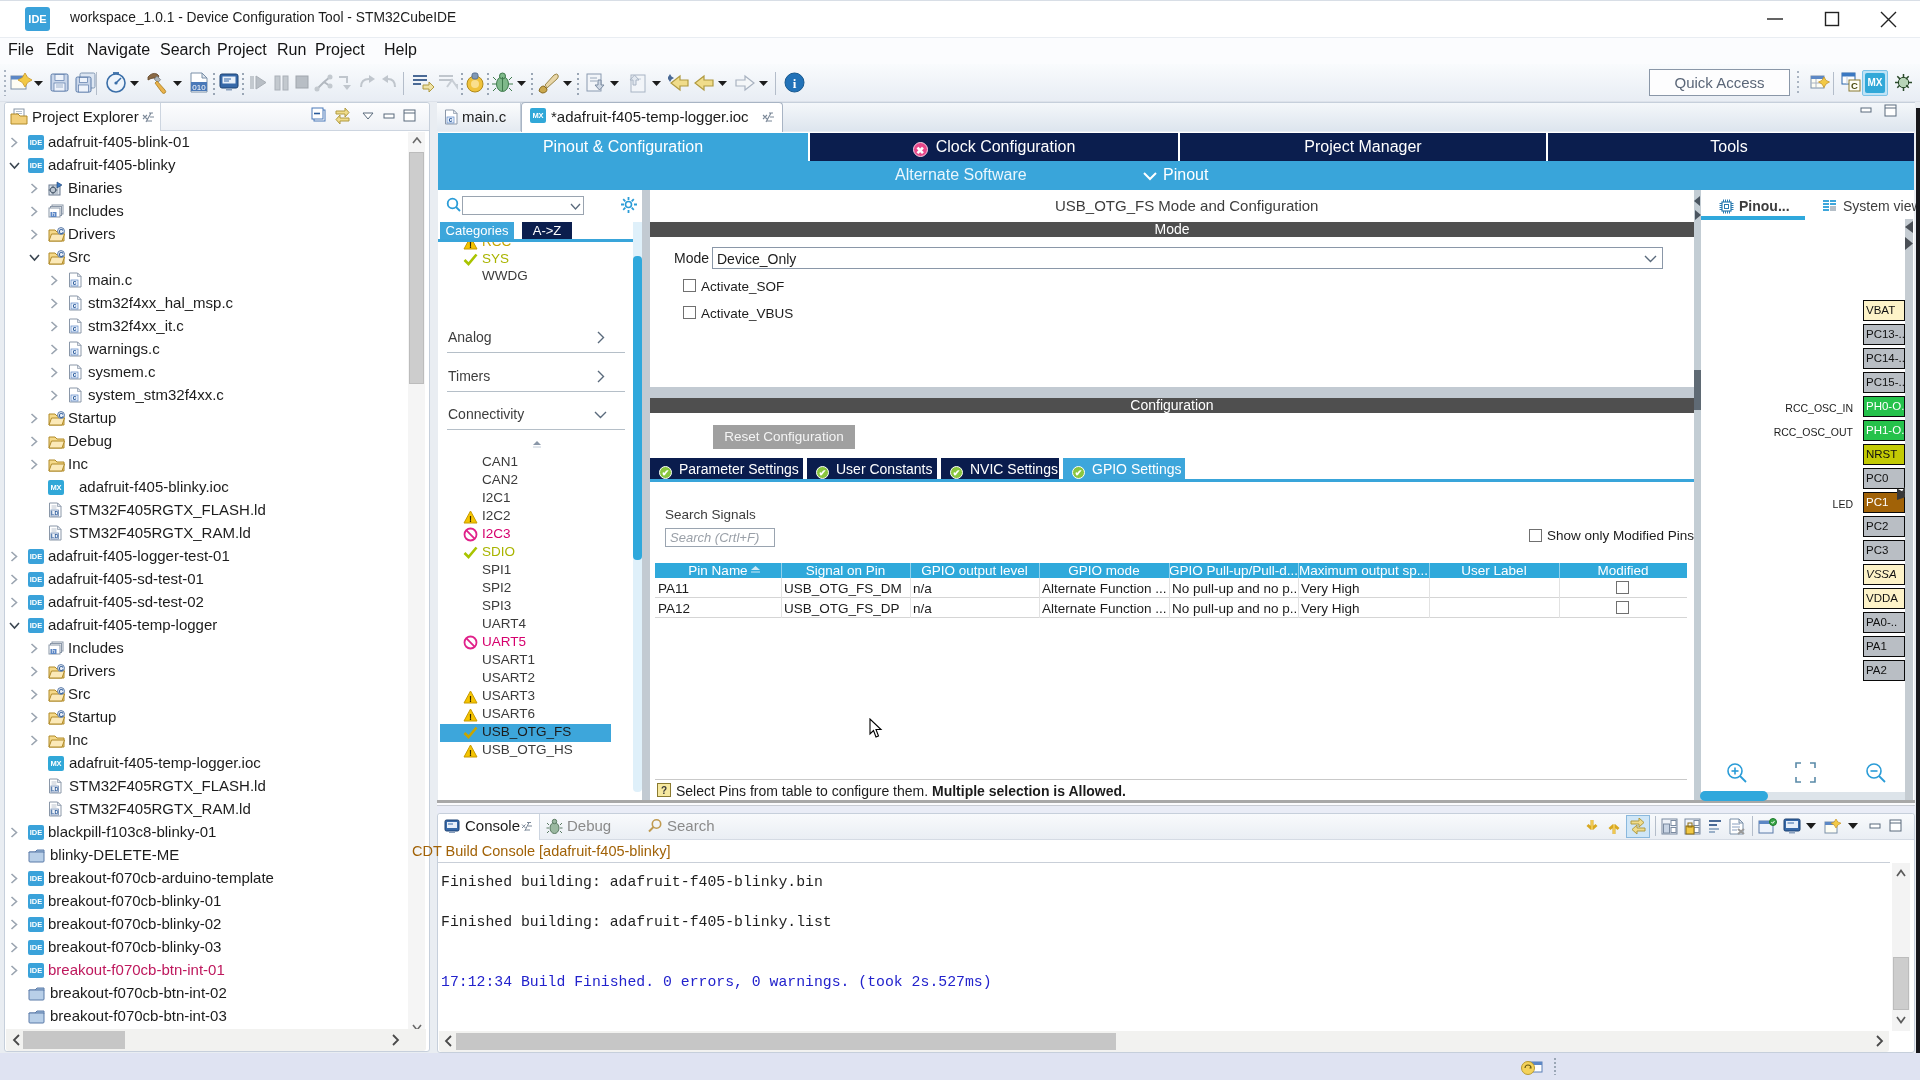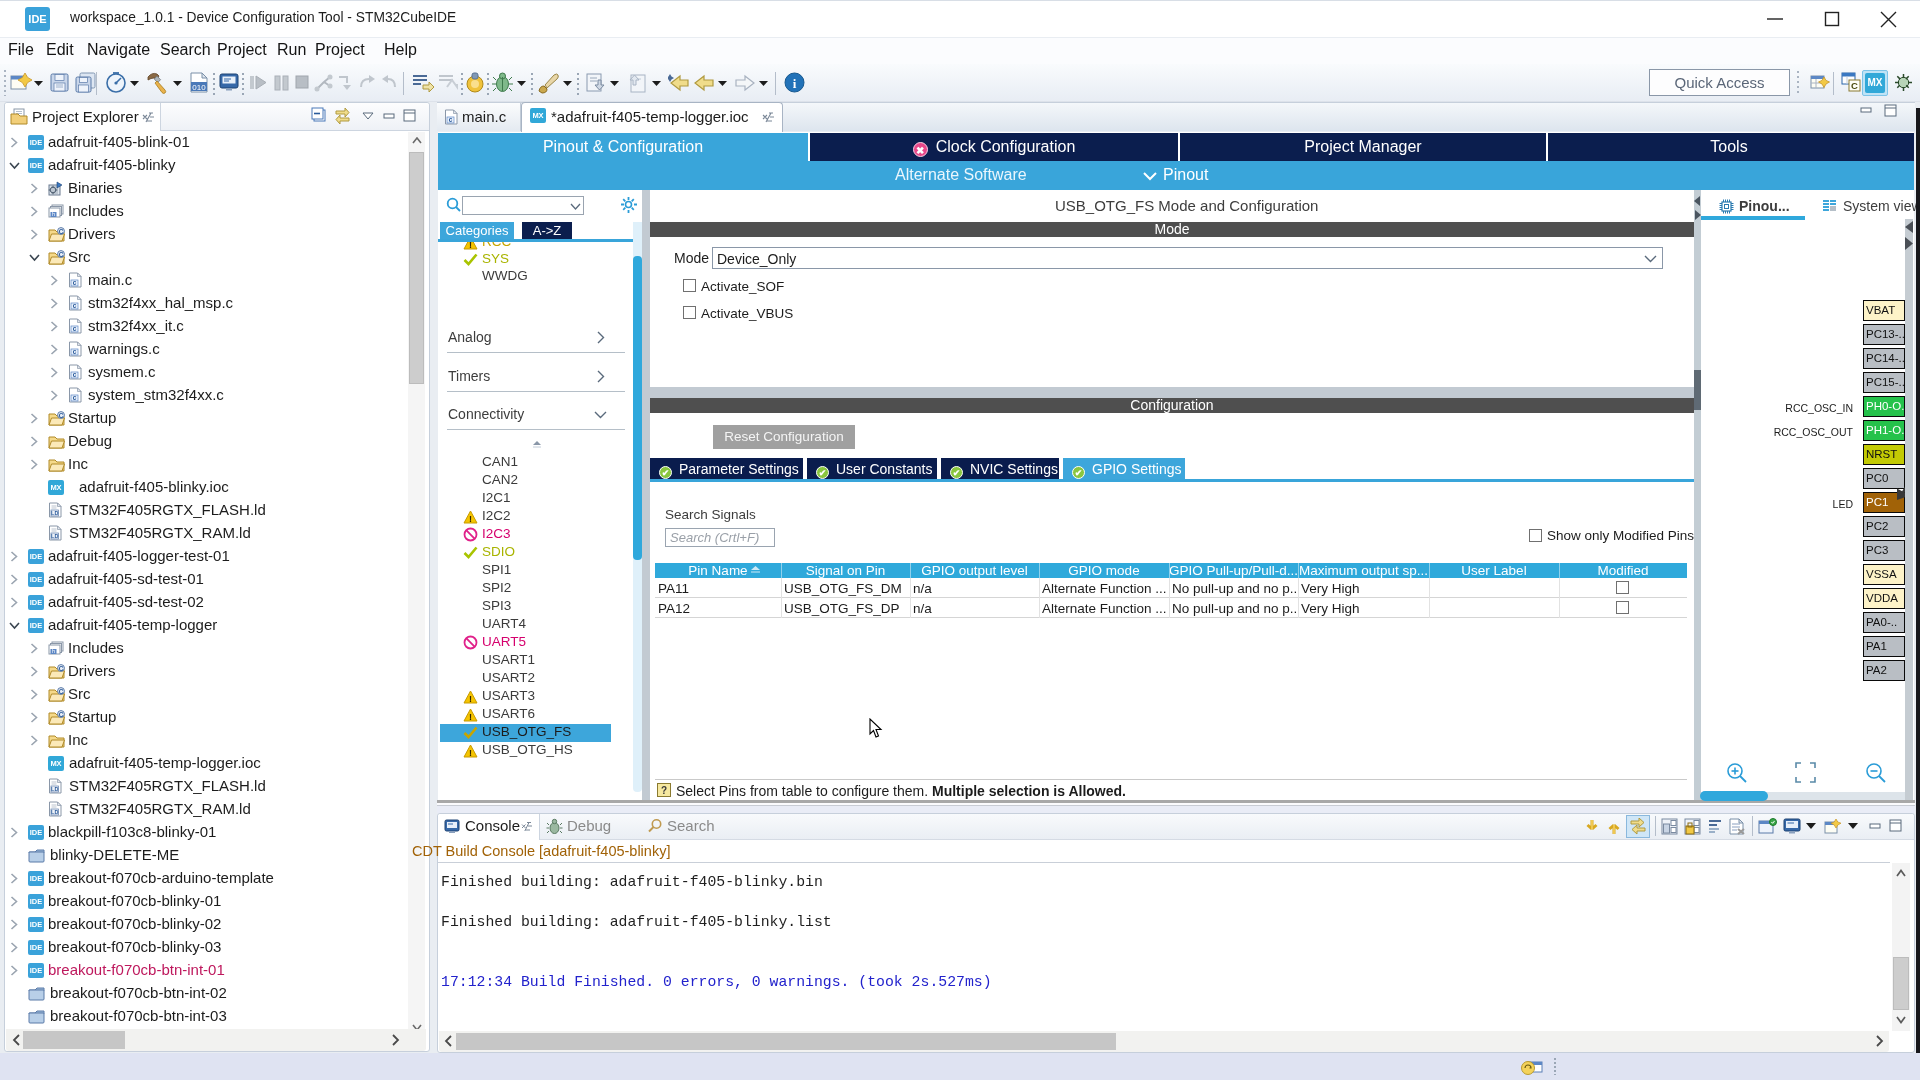--- a/index.html
+++ b/index.html
@@ -814,21 +814,21 @@
 <div class="abs" style="left:1863px;top:324px;width:42px;height:21px;background:#b9bec4;border:1.5px solid #0a0a0a;font-size:11.5px;line-height:19px;color:#111;padding-left:2px;overflow:hidden;white-space:nowrap;">PC13-..</div>
 <div class="abs" style="left:1863px;top:348px;width:42px;height:21px;background:#b9bec4;border:1.5px solid #0a0a0a;font-size:11.5px;line-height:19px;color:#111;padding-left:2px;overflow:hidden;white-space:nowrap;">PC14-..</div>
 <div class="abs" style="left:1863px;top:372px;width:42px;height:21px;background:#b9bec4;border:1.5px solid #0a0a0a;font-size:11.5px;line-height:19px;color:#111;padding-left:2px;overflow:hidden;white-space:nowrap;">PC15-..</div>
 <div class="abs" style="left:1863px;top:396px;width:42px;height:21px;background:#25c24b;border:1.5px solid #0a0a0a;font-size:11.5px;line-height:19px;color:#fff;padding-left:2px;overflow:hidden;white-space:nowrap;">PH0-O..</div>
 <div class="abs" style="left:1863px;top:420px;width:42px;height:21px;background:#25c24b;border:1.5px solid #0a0a0a;font-size:11.5px;line-height:19px;color:#fff;padding-left:2px;overflow:hidden;white-space:nowrap;">PH1-O..</div>
 <div class="abs" style="left:1863px;top:444px;width:42px;height:21px;background:#c3ca04;border:1.5px solid #0a0a0a;font-size:11.5px;line-height:19px;color:#111;padding-left:2px;overflow:hidden;white-space:nowrap;">NRST</div>
 <div class="abs" style="left:1863px;top:468px;width:42px;height:21px;background:#b9bec4;border:1.5px solid #0a0a0a;font-size:11.5px;line-height:19px;color:#111;padding-left:2px;overflow:hidden;white-space:nowrap;">PC0</div>
 <div class="abs" style="left:1863px;top:492px;width:42px;height:21px;background:#a16207;border:1.5px solid #0a0a0a;font-size:11.5px;line-height:19px;color:#fff;padding-left:2px;overflow:hidden;white-space:nowrap;">PC1</div>
 <div class="abs" style="left:1863px;top:516px;width:42px;height:21px;background:#b9bec4;border:1.5px solid #0a0a0a;font-size:11.5px;line-height:19px;color:#111;padding-left:2px;overflow:hidden;white-space:nowrap;">PC2</div>
 <div class="abs" style="left:1863px;top:540px;width:42px;height:21px;background:#b9bec4;border:1.5px solid #0a0a0a;font-size:11.5px;line-height:19px;color:#111;padding-left:2px;overflow:hidden;white-space:nowrap;">PC3</div>
-<div class="abs" style="left:1863px;top:564px;width:42px;height:21px;background:#fdf3c8;border:1.5px solid #0a0a0a;font-size:11.5px;line-height:19px;color:#111;padding-left:2px;overflow:hidden;white-space:nowrap;">VSSA</div>
+<div class="abs" style="left:1863px;top:564px;width:42px;height:21px;background:#fdf3c8;border:1.5px solid #0a0a0a;font-size:11.5px;line-height:19px;color:#111;padding-left:2px;overflow:hidden;white-space:nowrap;font-style:italic;">VSSA</div>
 <div class="abs" style="left:1863px;top:588px;width:42px;height:21px;background:#fdf3c8;border:1.5px solid #0a0a0a;font-size:11.5px;line-height:19px;color:#111;padding-left:2px;overflow:hidden;white-space:nowrap;">VDDA</div>
 <div class="abs" style="left:1863px;top:612px;width:42px;height:21px;background:#b9bec4;border:1.5px solid #0a0a0a;font-size:11.5px;line-height:19px;color:#111;padding-left:2px;overflow:hidden;white-space:nowrap;">PA0-..</div>
 <div class="abs" style="left:1863px;top:636px;width:42px;height:21px;background:#b9bec4;border:1.5px solid #0a0a0a;font-size:11.5px;line-height:19px;color:#111;padding-left:2px;overflow:hidden;white-space:nowrap;">PA1</div>
 <div class="abs" style="left:1863px;top:660px;width:42px;height:21px;background:#b9bec4;border:1.5px solid #0a0a0a;font-size:11.5px;line-height:19px;color:#111;padding-left:2px;overflow:hidden;white-space:nowrap;">PA2</div>
 <div class="abs" style="left:1700px;top:402px;width:153px;text-align:right;font-size:10.5px;color:#1c1c1c;">RCC_OSC_IN</div>
 <div class="abs" style="left:1700px;top:426px;width:153px;text-align:right;font-size:10.5px;color:#1c1c1c;">RCC_OSC_OUT</div>
 <div class="abs" style="left:1700px;top:498px;width:153px;text-align:right;font-size:10.5px;color:#1c1c1c;">LED</div>
 <svg class="abs" style="left:1896px;top:484px" width="18" height="18">
     <path d="M1 16 L14 11.5 L8.5 8.5 L12.5 2.5 L9.8 1 L6.2 7.2 L1 4.5 Z" fill="#383838"></path>
   </svg>

